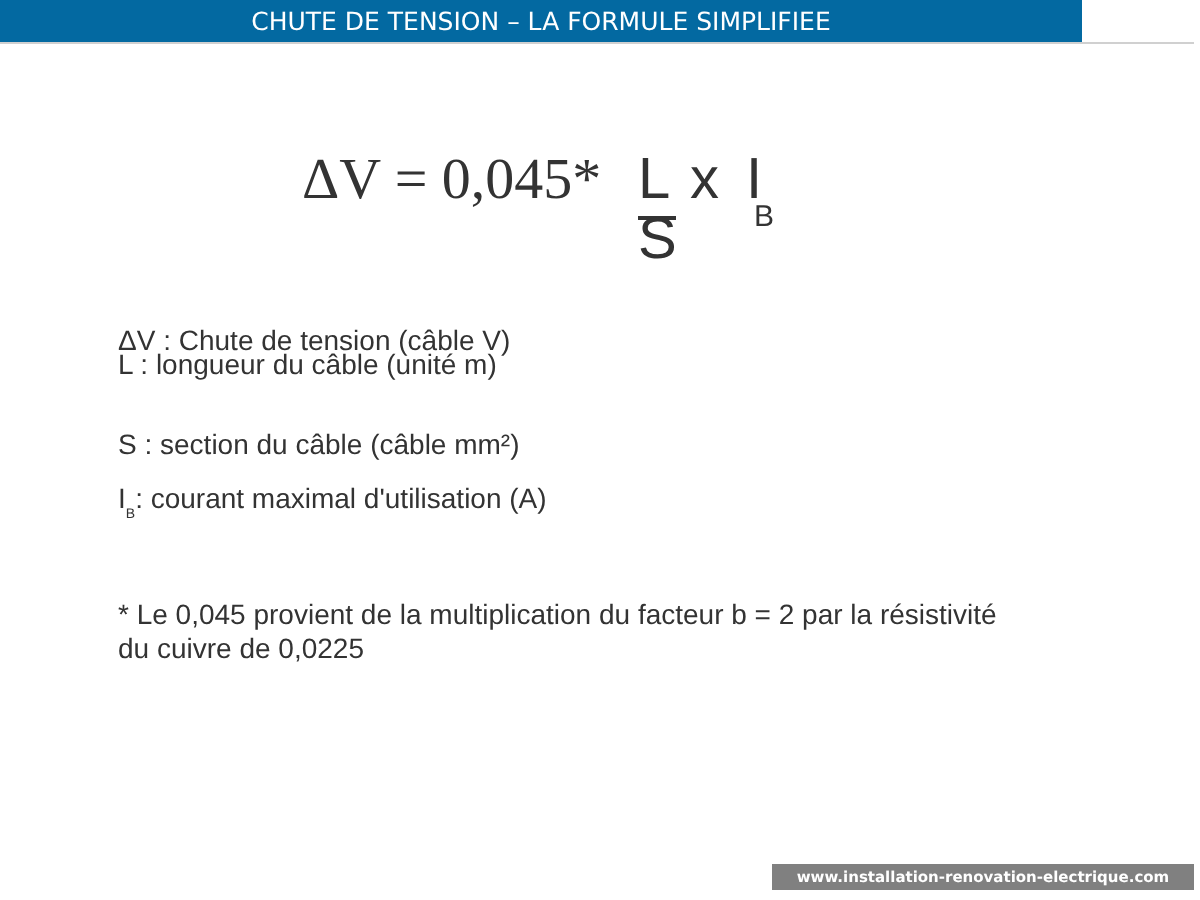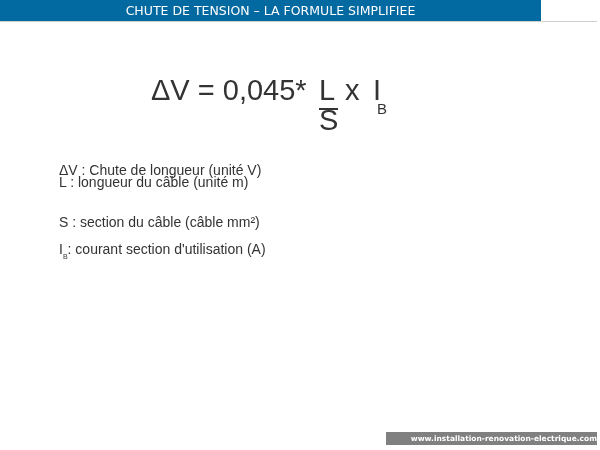--- a/index.html
+++ b/index.html
@@ -3,34 +3,34 @@
 <meta charset="utf-8">
 <style>
   html, body { margin:0; padding:0; }
   body { width:600px; height:450px; background:#ffffff; position:relative; overflow:hidden;
          font-family:"Liberation Sans", sans-serif; color:#333333; }
   .title-bar { position:absolute; left:0; top:0; width:541px; height:21px; background:#0369a1;
                color:#ffffff; font-family:"DejaVu Sans", sans-serif; font-size:12.5px;
                text-align:center; line-height:21px; letter-spacing:0px; }
   .title-bar-shadow { position:absolute; left:0; top:21px; width:597px; height:1px; background:#d0d0d0; }
   .formula { position:absolute; left:151px; top:74px; font-size:29px; color:#333; white-space:nowrap; }
-  .formula .part { position:absolute; top:0; }
+  .formula .part { position:absolute; top:0;font-family:Liberation Serif, serif; }
   .frac-num { position:absolute; left:168px; top:0; font-size:29px; }
   .frac-line { position:absolute; left:168px; top:34px; width:19px; height:2px; background:#333; }
   .frac-den { position:absolute; left:168px; top:30px; font-size:29px; }
   .times { position:absolute; left:194px; top:0; }
   .ib-i { position:absolute; left:222px; top:0; }
   .ib-b { position:absolute; left:226px; top:26px; font-size:15px; }
   .defs { position:absolute; left:59px; top:162px; font-size:14px; color:#333; }
   .defs .line { position:absolute; left:0; white-space:nowrap; }
   .sub-small { font-size:7px; position:relative; top:5px; }
   .note { position:absolute; left:59px; top:299px; font-size:14px; color:#333; line-height:17px; width:500px; }
   .footer { position:absolute; left:386px; top:432px; width:211px; height:13px; background:#808080;
             color:#ffffff; font-family:"DejaVu Sans", sans-serif; font-size:7.5px; font-weight:bold;
-            text-align:right; line-height:13px; }
+            text-align:center; line-height:13px; }
 </style>
 </head>
 <body>
 
 <div class="title-bar">
   <span>CHUTE DE TENSION – LA FORMULE SIMPLIFIEE</span>
 </div>
 <div class="title-bar-shadow"></div>
 
 <div class="formula">
@@ -38,31 +38,33 @@
   <span class="frac-num">L</span>
   <span class="frac-line"></span>
   <span class="frac-den">S</span>
   <span class="times">x</span>
   <span class="ib-i">I</span>
   <span class="ib-b">B</span>
 </div>
 
 <div class="defs">
   <div class="line" style="top:0">
-    <span>ΔV</span><span> : Chute de longueur (unité V)</span>
+    <span>ΔV</span><span> : Chute de tension (câble V)</span>
   </div>
   <div class="line" style="top:12px">
     <span>L</span><span> : longueur du câble (unité m)</span>
   </div>
   <div class="line" style="top:52px">
     <span>S</span><span> : section du câble (câble mm²)</span>
   </div>
   <div class="line" style="top:79px">
-    <span>I</span><span class="sub-small">B</span><span>: courant section d'utilisation (A)</span>
+    <span>I</span><span class="sub-small">B</span><span>: courant maximal d'utilisation (A)</span>
   </div>
 </div>
 
 <div class="note">
+  <div>* Le 0,045 provient de la multiplication du facteur b = 2 par la résistivité</div>
+  <div>du cuivre de 0,0225</div>
 </div>
 
 <div class="footer">
   <span>www.installation-renovation-electrique.com</span>
 </div>
 
 </body></html>

